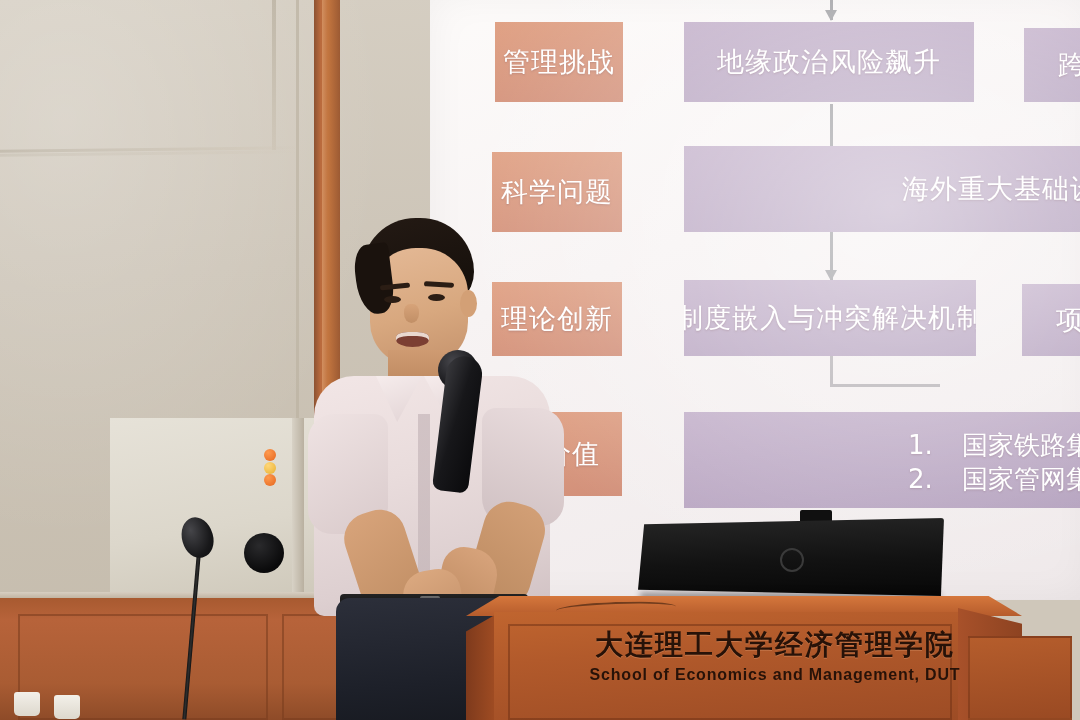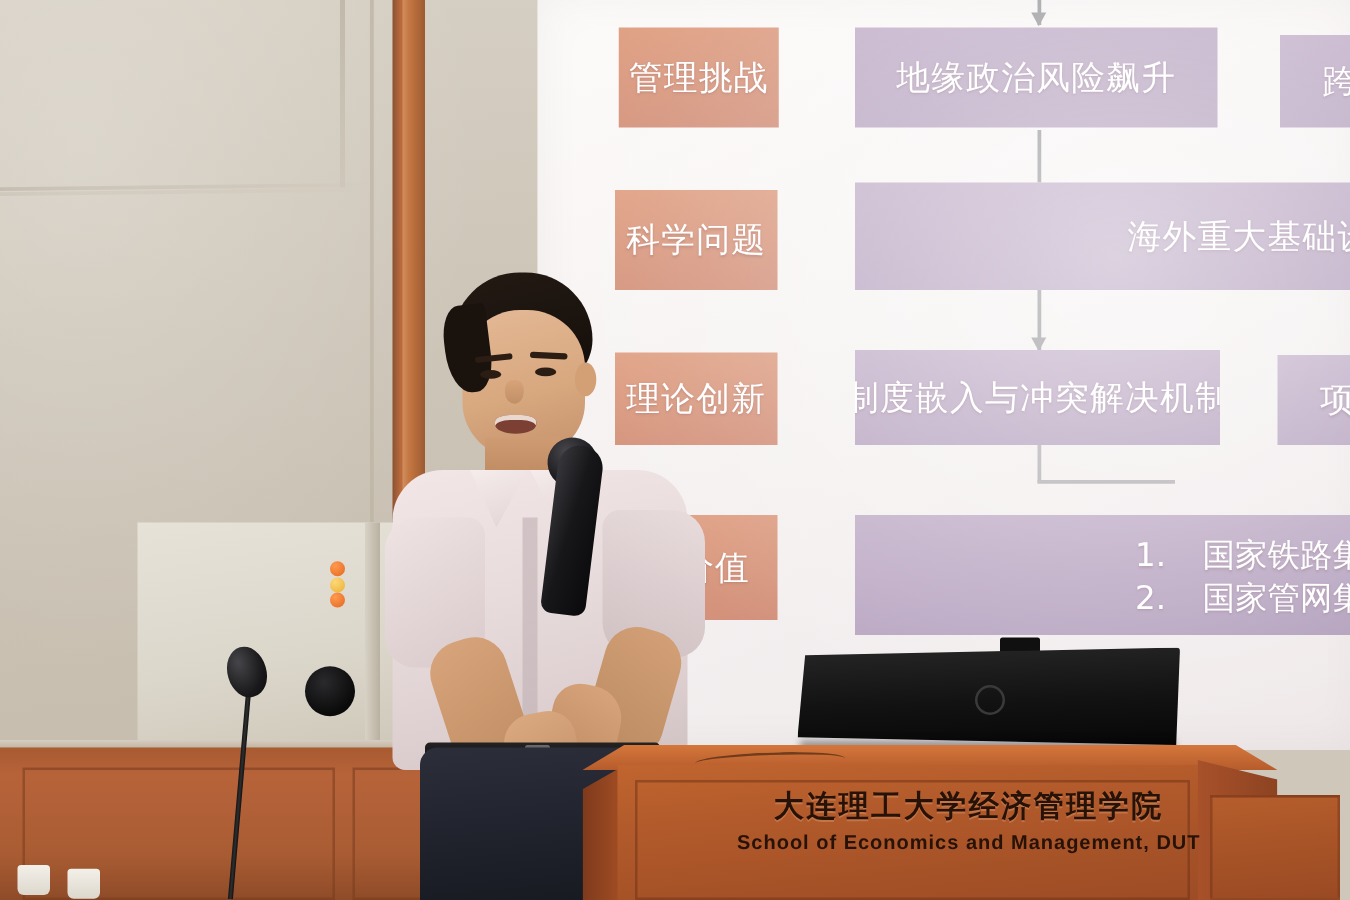--- a/index.html
+++ b/index.html
@@ -285,21 +285,21 @@
   }
   .podium-inner-line{
     position:absolute; border:2px solid rgba(110,48,20,.5);
   }
   .podium-text{
     position:absolute; left:560px; top:626px; width:430px;
     text-align:center; color:#271208;
   }
   .podium-text .cn{
     font-family:"DejaVu Sans","Liberation Sans",sans-serif;
-    font-size:24px; font-weight:bold; letter-spacing:2px;
+    font-size:28px; font-weight:bold; letter-spacing:2px;
     line-height:38px;
     text-shadow:0 1px 0 rgba(255,200,160,.25);
   }
   .podium-text .en{
     font-family:"Liberation Sans",sans-serif;
     font-size:16px; font-weight:bold; letter-spacing:.8px;
     margin-top:2px;
   }
   .podium-right-panel{
     position:absolute; left:968px; top:636px; width:104px; height:84px;

